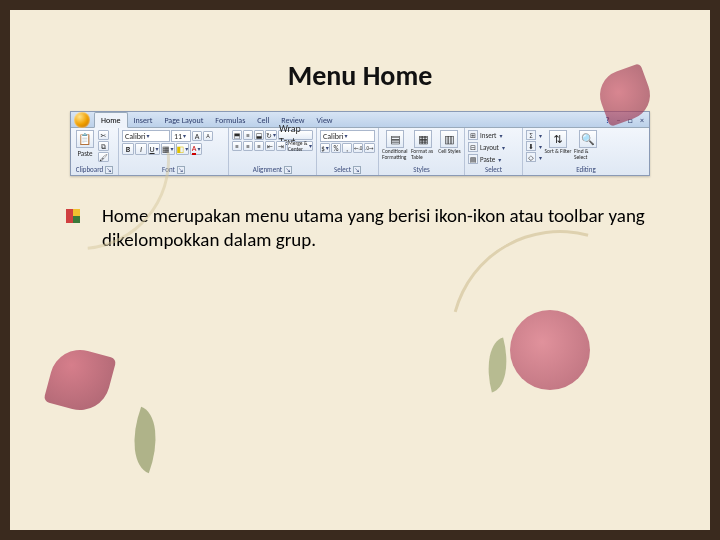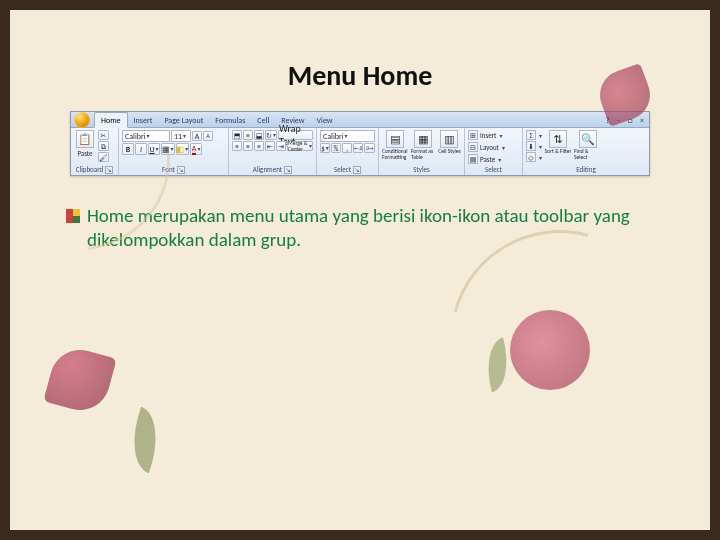--- a/index.html
+++ b/index.html
@@ -85,22 +85,22 @@
   .drop::after { content:"▾"; font-size:6px; margin-left:1px; color:#3a4a7a; }
   .sel { height:12px; border:1px solid #aab7cc; background:#fff; font-size:8px; padding:4px 2px; display:flex; align-items:center; }
   .bigbtn { width:22px; display:flex; flex-direction:column; align-items:center; gap:1px; font-size:7px; }
   .bigbtn .ic { width:18px; height:18px; border:1px solid #aab7cc; background:linear-gradient(#fff,#e2ebf6); display:flex; align-items:center; justify-content:center; font-size:11px; }
   .cellitem { display:flex; align-items:center; gap:2px; font-size:7px; }
   .cellitem .ic { width:10px; height:10px; border:1px solid #aab7cc; background:#eef3fa; display:flex; align-items:center; justify-content:center; font-size:7px; }
 
   
   .para {
     margin: 28px 56px 16px 56px;
-    display: flex; align-items: flex-start; gap: 7px;
-    font-size: 19px; line-height: 1.25; color: #15803d;
+    display: flex; align-items: flex-start; gap: 22px;
+    font-size: 19px; line-height: 1.25; color: #000000;
   }
   .bullet {
     width: 14px; height: 14px; flex: 0 0 14px; margin-top: 5px;
     background:
       linear-gradient(#d04040,#d04040) left/50% 100% no-repeat,
       linear-gradient(#f0c030,#f0c030) right top/50% 50% no-repeat,
       linear-gradient(#3a7a3a,#3a7a3a) right bottom/50% 50% no-repeat;
   }
 </style>
 </head>

